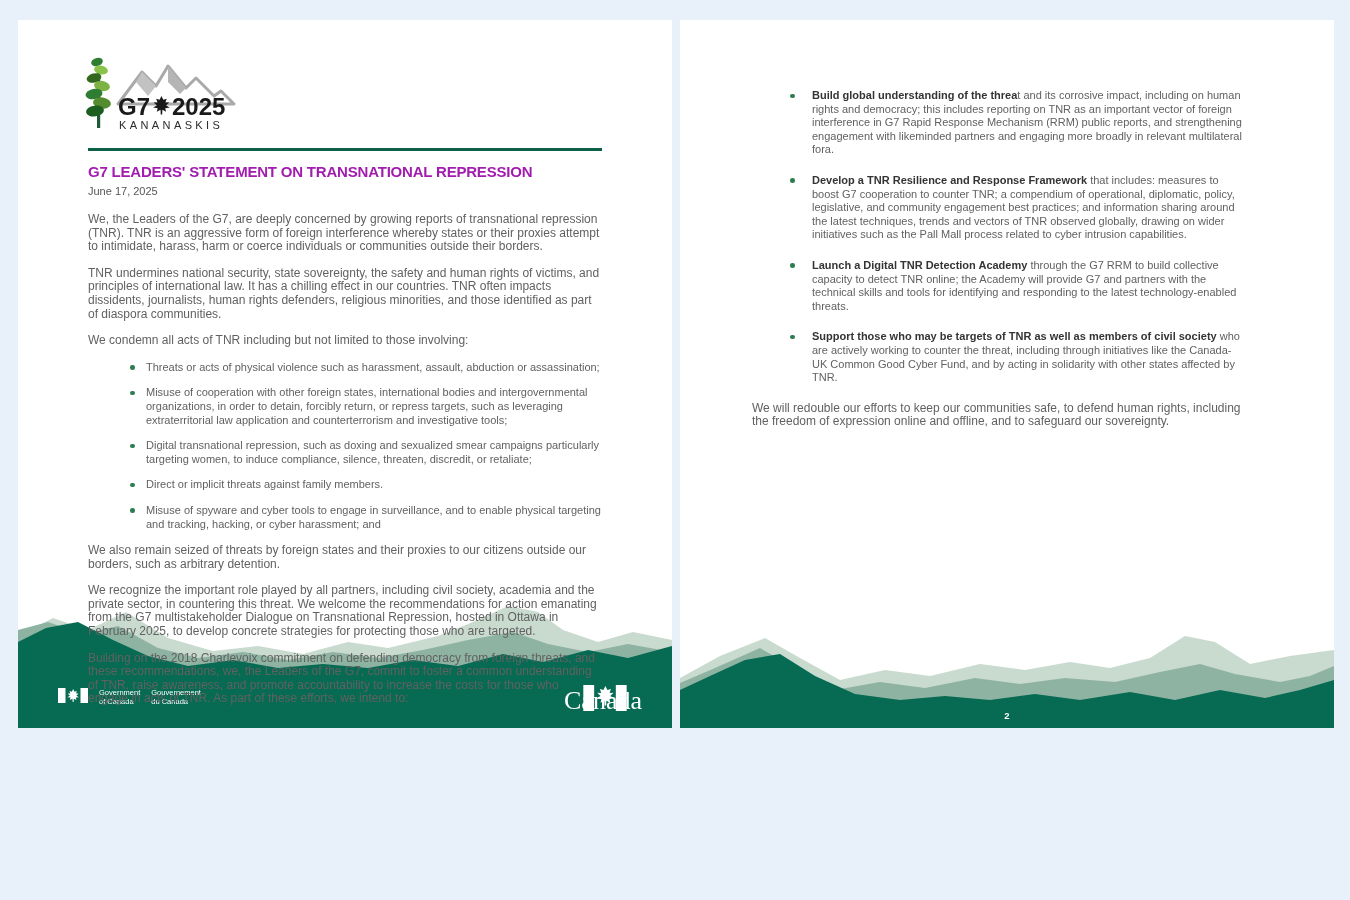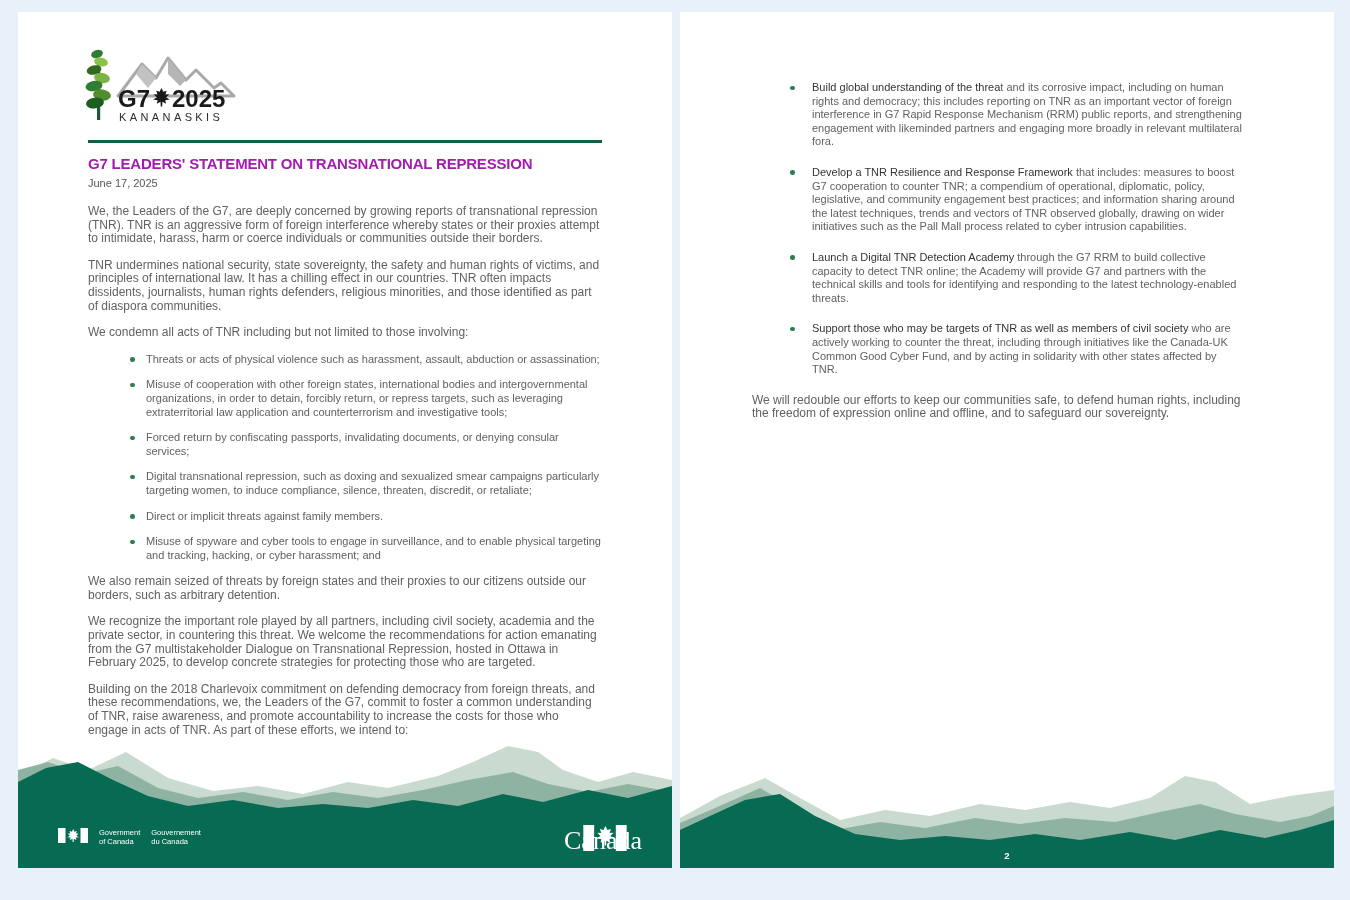--- a/index.html
+++ b/index.html
@@ -3,21 +3,21 @@
 <meta charset="utf-8">
 <style>
   html,body{margin:0;padding:0;}
   body{
     width:1350px;height:900px;position:relative;
     background:#e8f1fa;
     font-family:"Liberation Sans", sans-serif;
     overflow:hidden;
   }
   .page{
-    position:absolute;top:12px;width:654px;height:856px;
+    position:absolute;top:20px;width:654px;height:708px;
     background:#ffffff;overflow:hidden;
   }
   .page-one{left:18px;}
   .page-two{left:680px;}
 
   
   .content{position:relative;z-index:2;padding:28px 70px 0 70px;}
   .logo{margin:0 0 4px -4px;}
   .rule{height:3px;background:#0d6148;margin:6px 0 0 0;}
   h1.doc-title{
@@ -40,21 +40,21 @@
   .content2{position:relative;z-index:2;padding:69px 75px 0 72px;}
   ul.bullets2{list-style:none;margin:0 15px 14px 38px;padding:0;}
   ul.bullets2 li{
     position:relative;padding-left:22px;margin:0 0 17px 0;
     font-size:11px;line-height:13.6px;color:#616161;
   }
   ul.bullets2 li::before{
     content:"";position:absolute;left:0;top:4.5px;width:4.5px;height:4.5px;
     border-radius:50%;background:#2e7d4f;
   }
-  .lead{font-weight:normal;color:#343434;}
+  .lead{font-weight:bold;color:#343434;}
   .closing{margin-top:16px;}
 
   
   .footer1{position:absolute;left:0;right:0;bottom:0;height:132px;z-index:1;}
   .footer2{position:absolute;left:0;right:0;bottom:0;height:100px;z-index:1;}
   .footer1 svg,.footer2 svg{display:block;width:100%;height:100%;}
 
   .signature{
     position:absolute;left:40px;bottom:22px;z-index:3;
     display:flex;align-items:flex-start;gap:11px;color:#ffffff;
@@ -110,21 +110,20 @@
     <h1 class="doc-title">G7 LEADERS' STATEMENT ON TRANSNATIONAL REPRESSION</h1>
     <div class="doc-date">June 17, 2025</div>
 
     <p class="body-text">We, the Leaders of the G7, are deeply concerned by growing reports of transnational repression (TNR). TNR is an aggressive form of foreign interference whereby states or their proxies attempt to intimidate, harass, harm or coerce individuals or communities outside their borders.</p>
     <p class="body-text">TNR undermines national security, state sovereignty, the safety and human rights of victims, and principles of international law. It has a chilling effect in our countries. TNR often impacts dissidents, journalists, human rights defenders, religious minorities, and those identified as part of diaspora communities.</p>
     <p class="body-text">We condemn all acts of TNR including but not limited to those involving:</p>
 
     <ul class="bullets">
       <li>Threats or acts of physical violence such as harassment, assault, abduction or assassination;</li>
       <li>Misuse of cooperation with other foreign states, international bodies and intergovernmental organizations, in order to detain, forcibly return, or repress targets, such as leveraging extraterritorial law application and counterterrorism and investigative tools;</li>
-      <li>Forced return by confiscating passports, invalidating documents, or denying consular services;</li>
       <li>Digital transnational repression, such as doxing and sexualized smear campaigns particularly targeting women, to induce compliance, silence, threaten, discredit, or retaliate;</li>
       <li>Direct or implicit threats against family members.</li>
       <li>Misuse of spyware and cyber tools to engage in surveillance, and to enable physical targeting and tracking, hacking, or cyber harassment; and</li>
     </ul>
 
     <p class="body-text">We also remain seized of threats by foreign states and their proxies to our citizens outside our borders, such as arbitrary detention.</p>
     <p class="body-text">We recognize the important role played by all partners, including civil society, academia and the private sector, in countering this threat. We welcome the recommendations for action emanating from the G7 multistakeholder Dialogue on Transnational Repression, hosted in Ottawa in February 2025, to develop concrete strategies for protecting those who are targeted.</p>
     <p class="body-text">Building on the 2018 Charlevoix commitment on defending democracy from foreign threats, and these recommendations, we, the Leaders of the G7, commit to foster a common understanding of TNR, raise awareness, and promote accountability to increase the costs for those who engage in acts of TNR. As part of these efforts, we intend to:</p>
   </div>
 

